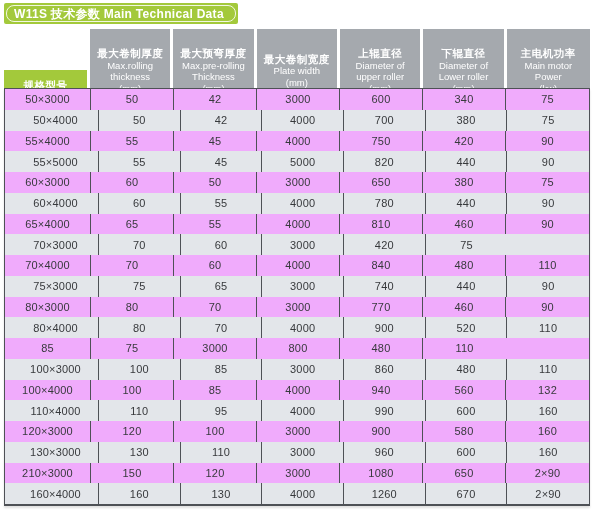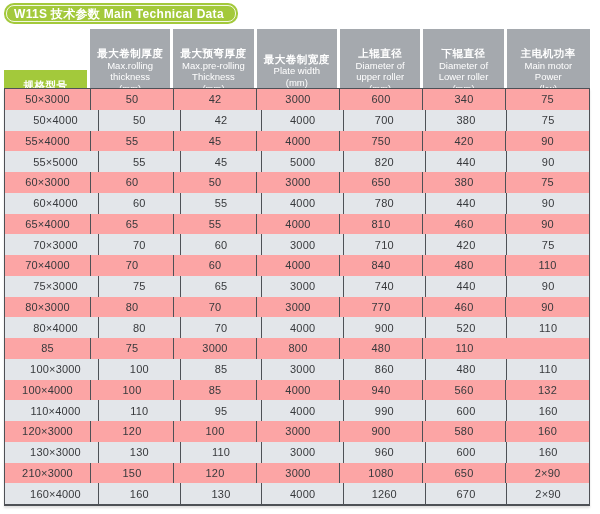--- a/index.html
+++ b/index.html
@@ -16,21 +16,21 @@
     overflow: hidden;
   }
   
   .title-pill {
     position: absolute;
     left: 4px;
     top: 3px;
     height: 21px;
     padding: 0 14px 0 10px;
     background: var(--green, #a3c93b);
-    border-radius: 10px;
+    border-radius: 2px;
     display: inline-flex;
     align-items: center;
     box-sizing: border-box;
   }
   .title-pill::after {
     content: "";
     position: absolute;
     inset: 2px;
     border: 1px solid rgba(255,255,255,0.85);
     border-radius: 8px;
@@ -87,21 +87,21 @@
     border-bottom-width: 2px;
     box-shadow: 0 2px 2px rgba(0,0,0,0.12);
     display: flex;
     flex-direction: column;
     background: #fdfdfd;
   }
   .drow {
     flex: 1;
     display: grid;
     grid-template-columns: 86px repeat(6, 1fr);
-    background: #fca5a5;
+    background: #f0abfc;
   }
   .drow.stripe { background: var(--stripe, #e3e6ea); padding-left: 8px; }
   .dcell {
     display: flex;
     align-items: center;
     justify-content: center;
     font-size: 11px;
     color: var(--text, #37393c);
     border-right: 1px solid var(--border, #4e5156);
     box-sizing: border-box;
@@ -222,21 +222,20 @@
         <div class="dcell">4000</div>
         <div class="dcell">810</div>
         <div class="dcell">460</div>
         <div class="dcell">90</div>
       </div>
       <div class="drow stripe">
         <div class="dcell">70×3000</div>
         <div class="dcell">70</div>
         <div class="dcell">60</div>
         <div class="dcell">3000</div>
-        <div class="dcell">710</div>
         <div class="dcell">420</div>
         <div class="dcell">75</div>
       </div>
       <div class="drow">
         <div class="dcell">70×4000</div>
         <div class="dcell">70</div>
         <div class="dcell">60</div>
         <div class="dcell">4000</div>
         <div class="dcell">840</div>
         <div class="dcell">480</div>

